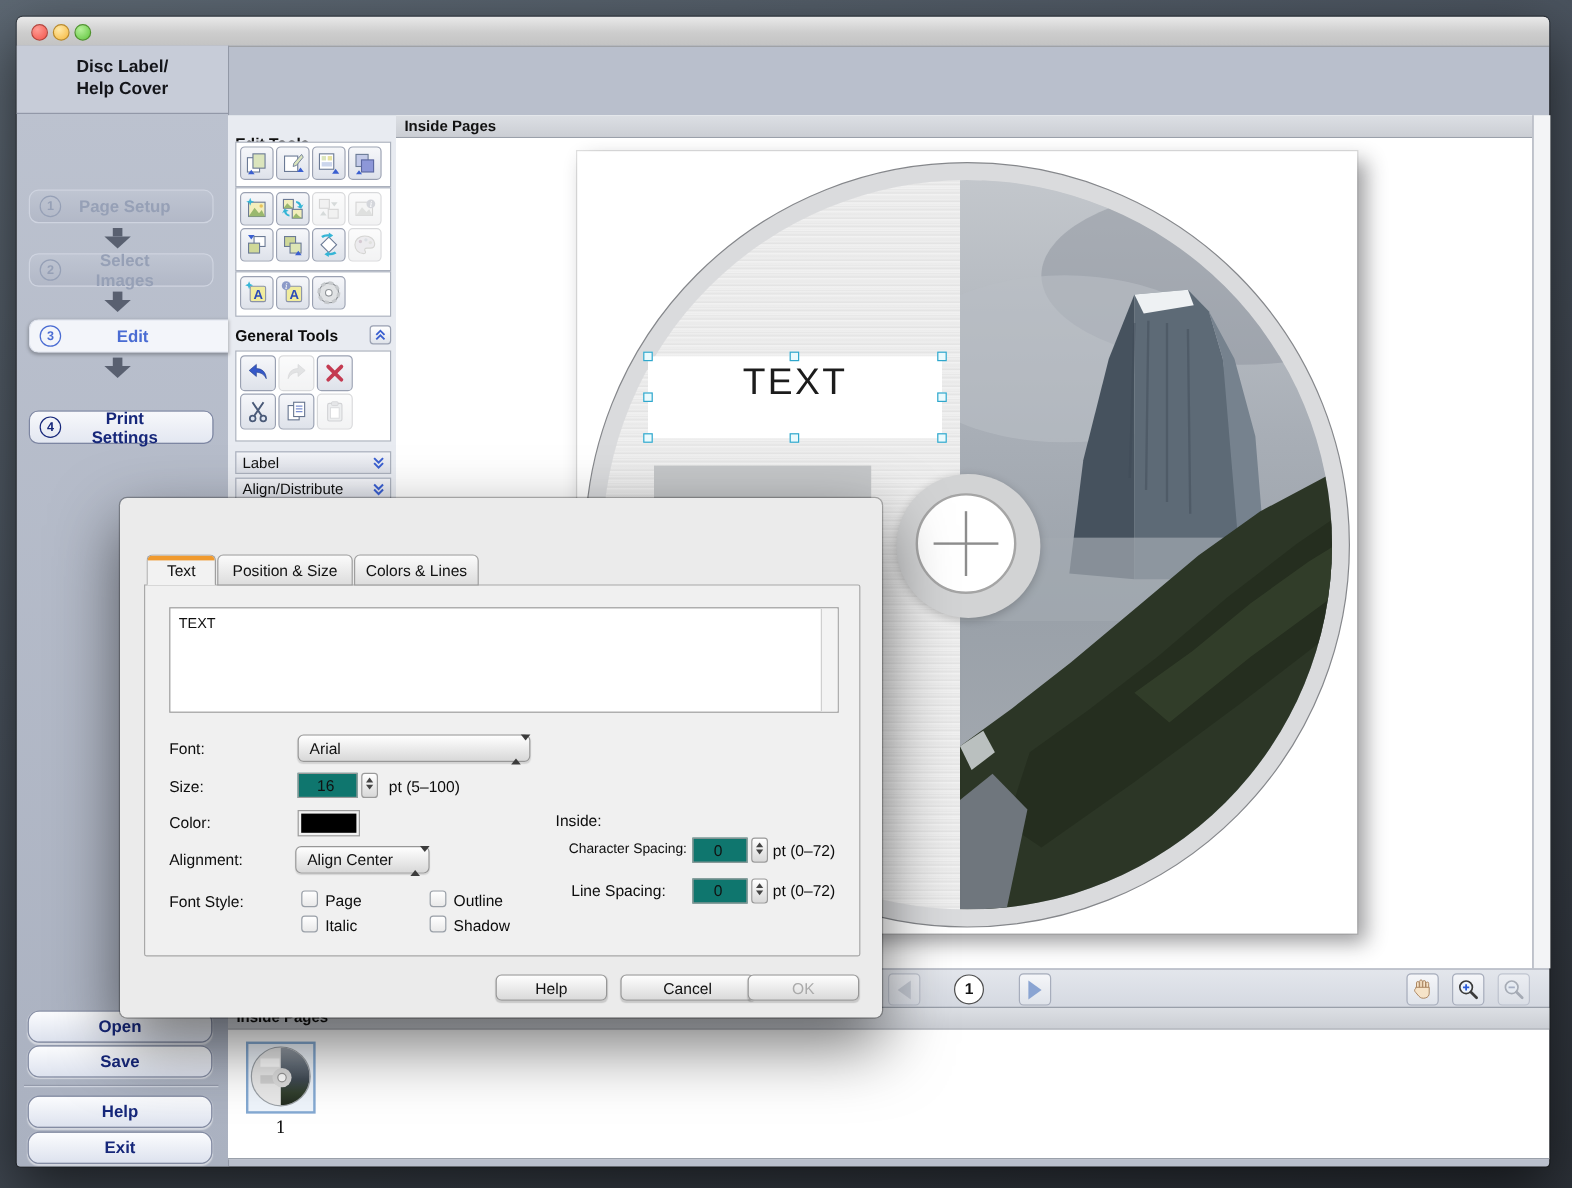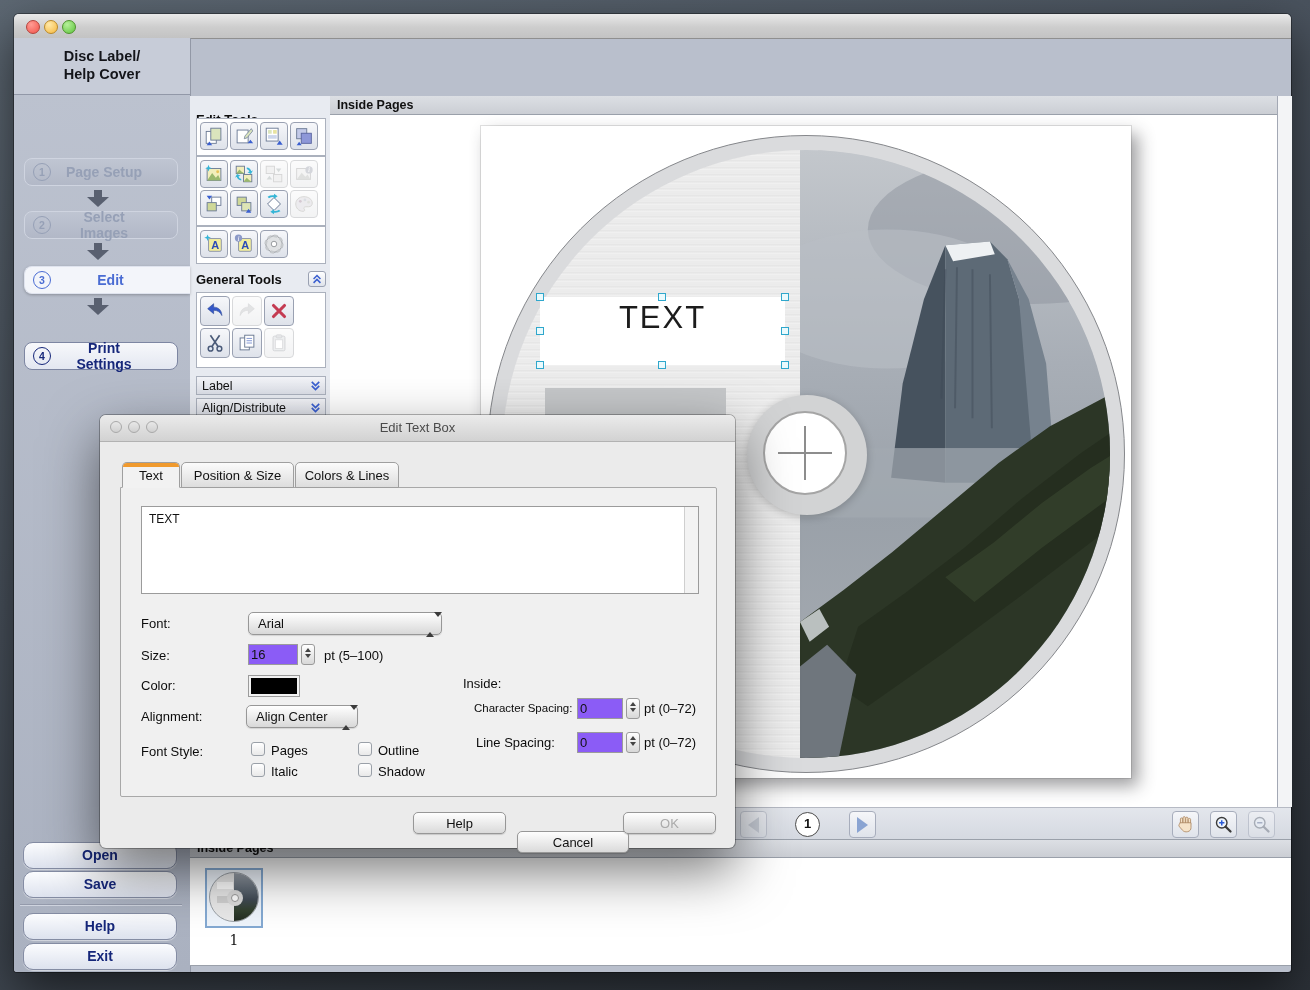--- a/index.html
+++ b/index.html
@@ -100,22 +100,22 @@
   .tabpanel{left:20px;top:72px;width:595px;height:308px;border:1px solid #a8a8a8;background:#f0f0f0;border-radius:0 2px 2px 2px;}
   .txtarea{left:20px;top:18px;width:558px;height:88px;background:#fff;border:1px solid #9b9b9b;box-sizing:border-box;
     font-size:12px;color:#111;padding:5px 20px 5px 7px;overflow:hidden;white-space:pre;}
   .scrolltrack{right:0;top:0;bottom:0;width:13px;background:#f3f3f3;border-left:1px solid #cfcfcf;}
   .flabel{font-size:13px;color:#0c0c0c;}
   .popup{border:1px solid #979797;border-radius:5px;background:linear-gradient(#ffffff,#d8d8d8);height:23px;box-sizing:border-box;
     font-size:13px;color:#111;display:flex;align-items:center;padding:0 22px 0 9px;box-shadow:0 1px 1px rgba(0,0,0,.12);}
   .popup .arr{position:absolute;right:7px;top:4px;width:8px;height:16px;}
   .arr .up{width:0;height:0;border-left:4px solid transparent;border-right:4px solid transparent;border-bottom:5px solid #3c3c3c;margin-bottom:3px;}
   .arr .dn{width:0;height:0;border-left:4px solid transparent;border-right:4px solid transparent;border-top:5px solid #3c3c3c;}
-  .numfield{border:1px solid #9b9b9b;background:#8b5cf6;height:21px;box-sizing:border-box;font-size:13px;color:#111;
-    text-align:left;padding-right:5px;font-family:"Liberation Sans",sans-serif;}
+  .numfield{border:1px solid #9b9b9b;background:#0f766e;height:21px;box-sizing:border-box;font-size:13px;color:#111;
+    text-align:center;padding-right:5px;font-family:"Liberation Sans",sans-serif;}
   .spin{width:14px;height:21px;border:1px solid #9a9a9a;border-radius:3px;background:linear-gradient(#fff,#d8d8d8);box-sizing:border-box;}
   .spin .up{width:0;height:0;border-left:3.5px solid transparent;border-right:3.5px solid transparent;border-bottom:4.5px solid #444;margin:3px auto 2px;}
   .spin .dn{width:0;height:0;border-left:3.5px solid transparent;border-right:3.5px solid transparent;border-top:4.5px solid #444;margin:0 auto;}
   .swatch{width:52px;height:22px;border:1px solid #9b9b9b;background:#f2f2f2;box-sizing:border-box;padding:2px;}
   .swatch .chip{width:100%;height:100%;background:#000;}
   .cb{width:14px;height:14px;border:1px solid #9aa0a8;border-radius:3px;background:linear-gradient(#fff,#e9e9e9);box-sizing:border-box;}
   .macbtn{height:22px;border:1px solid #979797;border-radius:5px;background:linear-gradient(#fefefe,#dadada);
     font-size:13px;color:#111;text-align:center;line-height:21px;box-sizing:border-box;box-shadow:0 1px 1px rgba(0,0,0,.15);}
   .macbtn.disabled{color:#aaa;}
 </style>
@@ -463,26 +463,20 @@
           <div class="mright"></div>
           <div class="mtext"></div>
           <div class="mhub"></div>
         </div>
       </div>
       <div class="abs thumbnum">1</div>
     </div>
   </div>
 
   <div class="abs dialog">
-    <div class="abs dlg-title">
-      <div class="abs dlg-dot" style="left:10px"></div>
-      <div class="abs dlg-dot" style="left:28px"></div>
-      <div class="abs dlg-dot" style="left:46px"></div>
-      <div class="abs dlg-name">Edit Text Box</div>
-    </div>
 
     <div class="abs tab active" style="left:22px;top:47px;width:58px">Text</div>
     <div class="abs tab" style="left:81px;top:47px;width:113px">Position &amp; Size</div>
     <div class="abs tab" style="left:195px;top:47px;width:104px">Colors &amp; Lines</div>
 
     <div class="abs tabpanel">
       <div class="abs txtarea">TEXT
         <div class="abs scrolltrack"></div>
       </div>
 
@@ -506,21 +500,21 @@
         </div>
 
       <div class="abs flabel" style="left:20px;top:221px">Alignment:</div>
       <div class="abs popup" style="left:125px;top:217px;width:112px">
         <span>Align Center</span>
         <span class="abs arr"><span class="up"></span><span class="dn"></span></span>
       </div>
 
       <div class="abs flabel" style="left:20px;top:256px">Font Style:</div>
       <div class="abs cb" style="left:130px;top:254px"></div>
-      <div class="abs flabel" style="left:150px;top:255px">Pages</div>
+      <div class="abs flabel" style="left:150px;top:255px">Page</div>
       <div class="abs cb" style="left:130px;top:275px"></div>
       <div class="abs flabel" style="left:150px;top:276px">Italic</div>
       <div class="abs cb" style="left:237px;top:254px"></div>
       <div class="abs flabel" style="left:257px;top:255px">Outline</div>
       <div class="abs cb" style="left:237px;top:275px"></div>
       <div class="abs flabel" style="left:257px;top:276px">Shadow</div>
 
       <div class="abs flabel" style="left:342px;top:188px">Inside:</div>
       <div class="abs flabel" style="left:353px;top:214px;font-size:11.5px">Character Spacing:</div>
       <input class="abs numfield" style="left: 456px; top: 210px; width: 46px;" value="0">
@@ -533,17 +527,17 @@
       <div class="abs flabel" style="left:355px;top:247px">Line Spacing:</div>
       <input class="abs numfield" style="left: 456px; top: 244px; width: 46px;" value="0">
       <div class="abs spin" style="left:505px;top:244px">
           <div class="up"></div>
           <div class="dn"></div>
         </div>
       <div class="abs flabel" style="left:523px;top:247px">pt (0–72)</div>
     </div>
 
     <div class="abs macbtn" style="left:313px;top:397px;width:93px">Help</div>
-    <div class="abs macbtn" style="left:417px;top:416px;width:112px">Cancel</div>
+    <div class="abs macbtn" style="left:417px;top:397px;width:112px">Cancel</div>
     <div class="abs macbtn disabled" style="left:523px;top:397px;width:93px">OK</div>
   </div>
 
 </div>
 
 </body></html>

